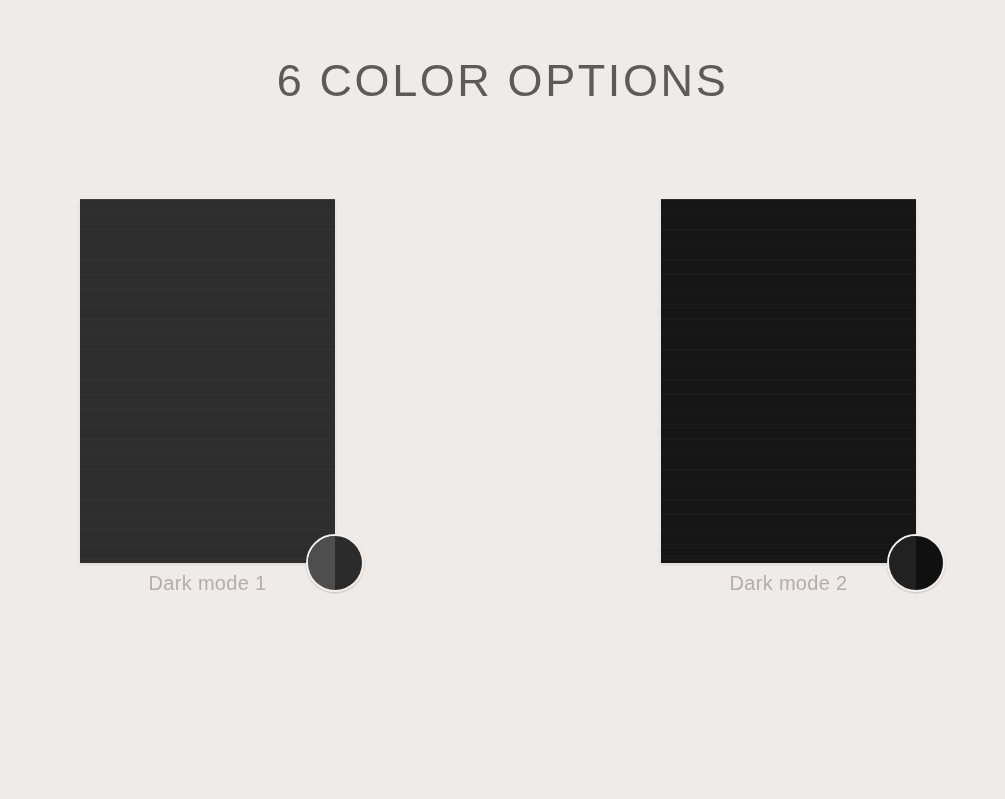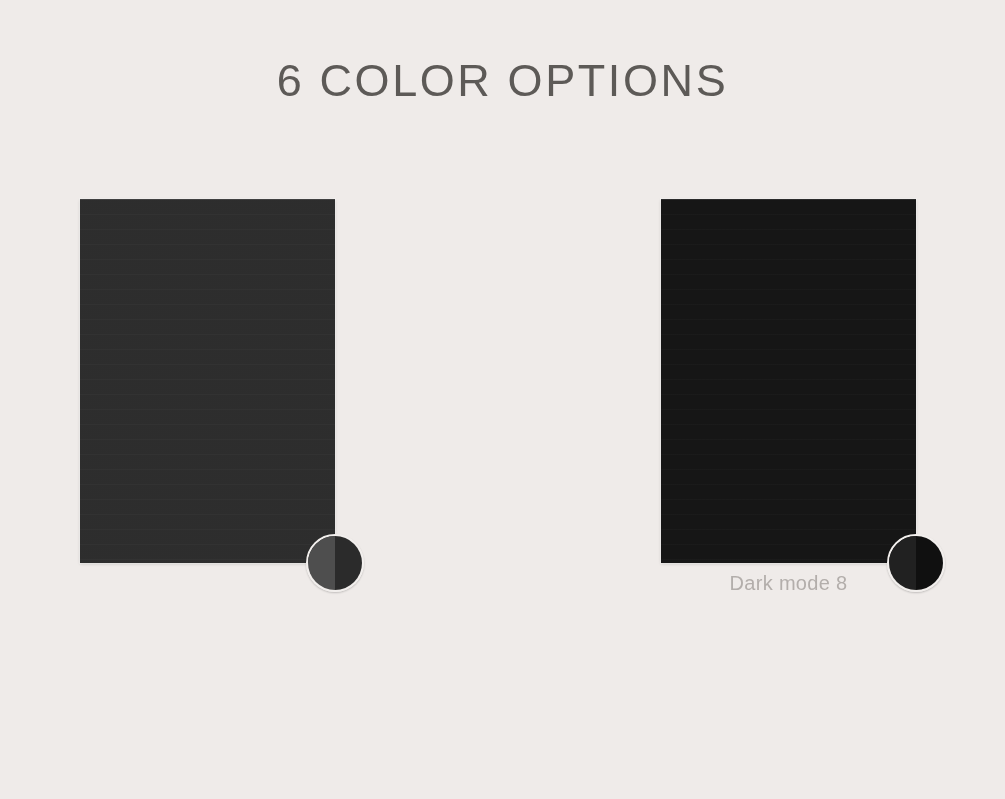--- a/index.html
+++ b/index.html
@@ -132,27 +132,28 @@
 
   <div class="swatch-row">
 
     <div class="swatch">
       <div class="panel" style="background: rgb(46, 46, 46);">
         <div class="color-dot" style="border-color: rgb(242, 239, 237);">
           <div class="half" style="background: rgb(78, 78, 78);"></div>
           <div class="half" style="background: rgb(43, 43, 43);"></div>
         </div>
       </div>
+      <div class="swatch-caption" style="color: rgb(179, 174, 171);">Dark mode 1</div>
     </div>
 
 
     <div class="swatch">
       <div class="panel" style="background: rgb(22, 22, 22);">
         <div class="color-dot" style="border-color: rgb(242, 239, 237);">
           <div class="half" style="background: rgb(33, 33, 33);"></div>
           <div class="half" style="background: rgb(16, 16, 16);"></div>
         </div>
       </div>
-      <div class="swatch-caption" style="color: rgb(179, 174, 171);">Dark mode 8</div>
+      <div class="swatch-caption" style="color: rgb(179, 174, 171);">Dark mode 2</div>
     </div>
 
   </div>
 </div>
 
 </body></html>

